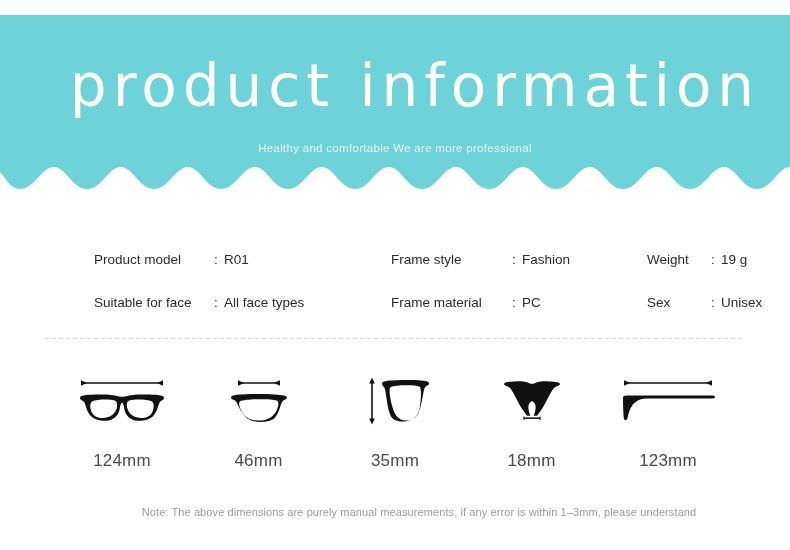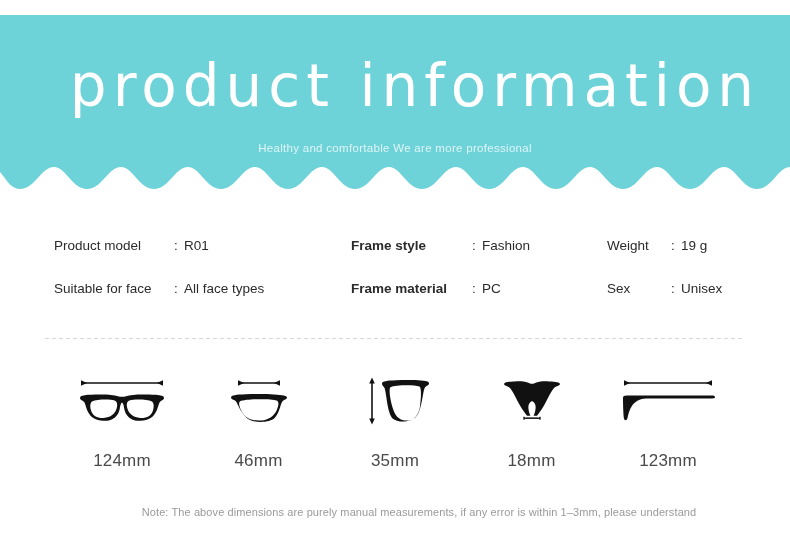--- a/index.html
+++ b/index.html
@@ -55,23 +55,24 @@
     color: #e8f8f9;
     font-size: 11.5px;
     letter-spacing: 0.3px;
     opacity: 0.92;
     font-family: "Liberation Sans", sans-serif;
   }
 
   
   .specs {
     position: absolute;
-    top: 238px;
+    top: 252px;
     left: 0;
     width: 627px;
+    padding-left: 40px;
   }
   .spec-row {
     position: relative;
     height: 43px;
   }
   .spec-item {
     position: absolute;
     font-size: 13.5px;
     color: #2b2b2b;
     white-space: nowrap;
@@ -81,21 +82,21 @@
   .spec-colon { display: inline-block; text-align: center; }
   .spec-value { display: inline-block; }
 
   .col1 { left: 54px; }
   .col2 { left: 351px; }
   .col3 { left: 607px; }
 
   .col1 .spec-label { width: 114px; }
   .col1 .spec-colon { width: 16px; }
 
-  .col2 .spec-label { width: 115px; font-weight: bold; }
+  .col2 .spec-label { width: 115px; }
   .col2 .spec-colon { width: 16px; }
 
   .col3 .spec-label { width: 58px; }
   .col3 .spec-colon { width: 16px; }
 
   
   .divider {
     position: absolute;
     top: 338px;
     left: 45px;

